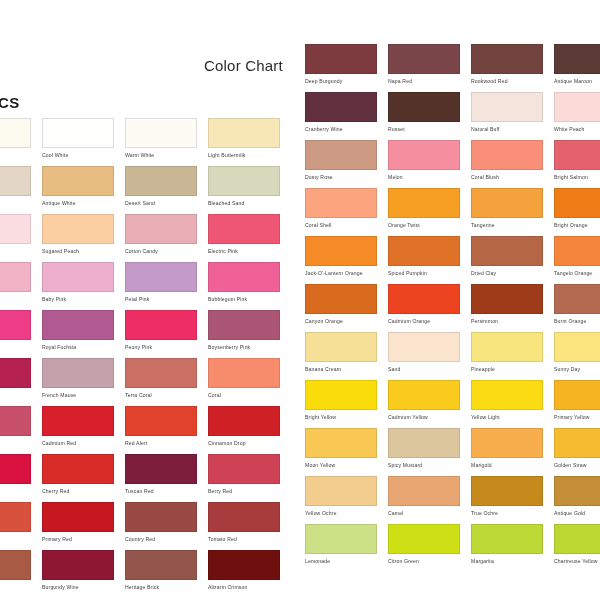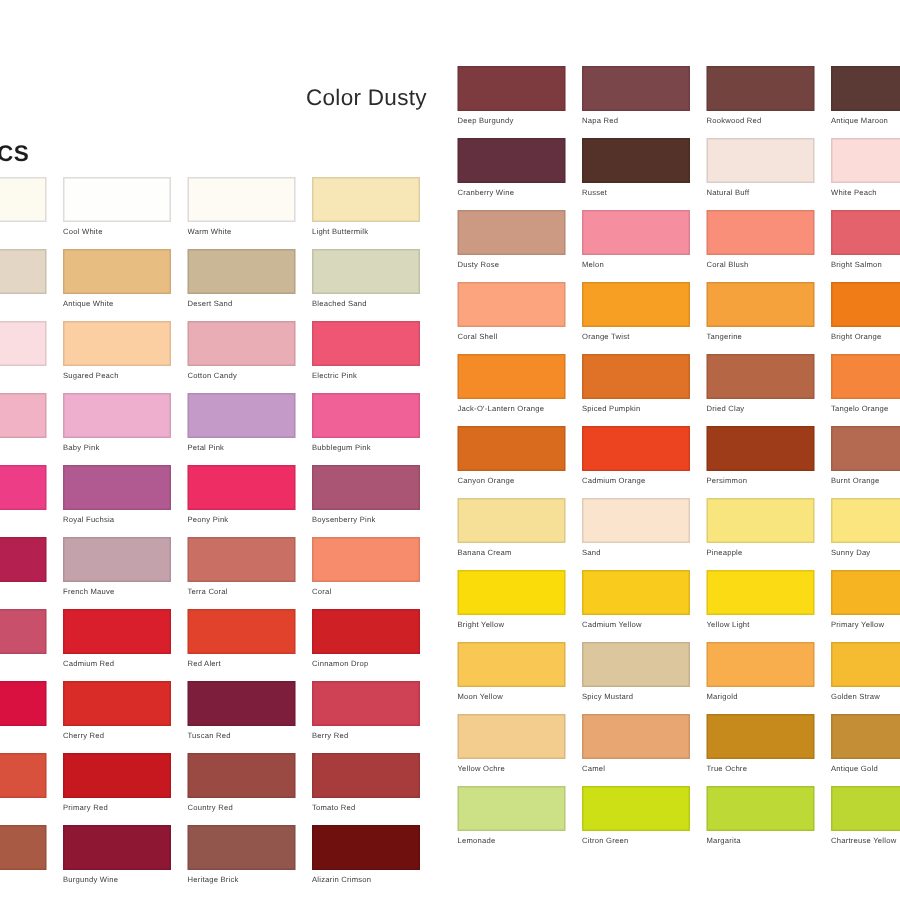--- a/index.html
+++ b/index.html
@@ -78,21 +78,21 @@
     letter-spacing: 0.15px;
     white-space: nowrap;
     overflow: hidden;
   }
 </style>
 </head>
 <body>
 
 <div id="page">
 
-  <div id="chart-title">Color Dusty</div>
+  <div id="chart-title">Color Chart</div>
 
   <div id="section-header">CS</div>
 
   <div class="panel" id="panel-left">
       <div class="cell" style="left: 0px; top: 118px;">
         <div class="swatch pale" style="background: rgb(253, 250, 240);"></div>
         <div class="label"></div>
       </div>
       <div class="cell" style="left: 83px; top: 118px;">
         <div class="swatch pale" style="background: rgb(254, 254, 252);"></div>

